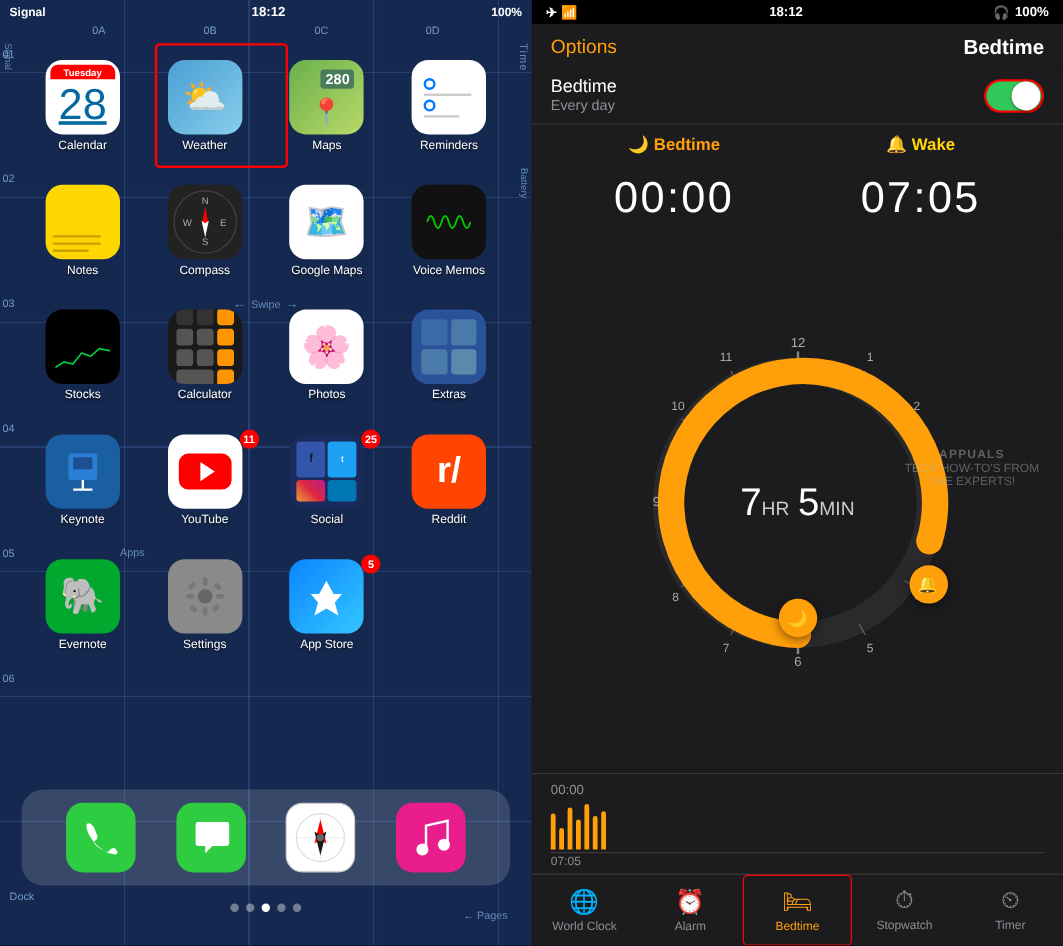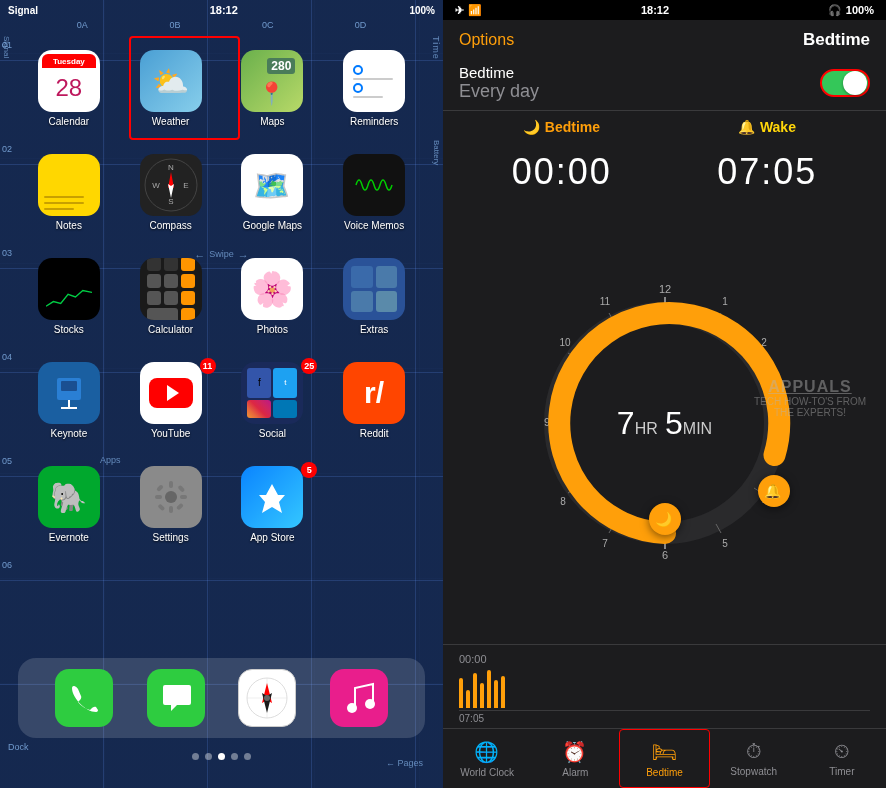--- a/index.html
+++ b/index.html
@@ -347,21 +347,21 @@
       display: flex;
       justify-content: space-between;
       align-items: center;
       padding: 8px 16px;
       background: #1c1c1e;
       border-bottom: 1px solid #3a3a3c;
     }
 
     .bedtime-info { display: flex; flex-direction: column; }
     .bedtime-title { color: white; font-size: 15px; }
-    .bedtime-sub { color: #8e8e93; font-size: 18px; }
+    .bedtime-sub { color: #8e8e93; font-size: 12px; }
 
     
     .toggle {
       width: 50px;
       height: 28px;
       background: #34c759;
       border-radius: 14px;
       position: relative;
       cursor: pointer;
       border: 2px solid red;
@@ -582,21 +582,21 @@
   <div style="position:absolute;top:36px;left:calc(18px + 25%);width:25%;height:104px;border:2px solid red;border-radius:4px;z-index:6;pointer-events:none;"></div>
 
   <div class="app-grid">
 
     <div class="app-cell">
       <div class="app-icon icon-calendar" style="display:flex;flex-direction:column;align-items:center;justify-content:flex-start;padding:4px;">
         <div style="background:red;width:100%;height:14px;border-radius:6px 6px 0 0;display:flex;align-items:center;justify-content:center;">
           <span style="color:white;font-size:8px;font-weight:bold;">Tuesday</span>
         </div>
         <div style="flex:1;display:flex;align-items:center;justify-content:center;">
-          <span style="font-size:24px;color:#be185d;font-weight:300;">28</span>
+          <span style="font-size:36px;color:#0369a1;font-weight:300;text-decoration:underline;">28</span>
         </div>
       </div>
       <span class="app-label">Calendar</span>
     </div>
 
 
     <div class="app-cell">
       <div class="app-icon icon-weather">
         <div class="weather-content">
           <span>⛅</span>
@@ -975,21 +975,21 @@
     </div>
 
     <div class="duration-center">
       <div class="duration-text">
         <span class="num">7</span><span class="unit">HR</span>
         <span class="num">5</span><span class="unit">MIN</span>
       </div>
     </div>
 
     <div style="position:absolute;right:20px;top:40%;color:rgba(180,180,180,0.45);font-size:10px;text-align:center;pointer-events:none;z-index:10;">
-      <div style="font-size:16px;font-weight:bold;letter-spacing:1px;text-decoration:underline;">APPUALS</div>
+      <div style="font-size:10px;font-weight:bold;letter-spacing:1px;">APPUALS</div>
       <div>TECH HOW-TO'S FROM</div>
       <div>THE EXPERTS!</div>
     </div>
   </div>
 
   <div class="sleep-analysis">
     <div class="analysis-sub">00:00</div>
     <div class="analysis-chart">
 
       <div style="display:flex;align-items:flex-end;gap:3px;height:100%;padding-bottom:2px;">

